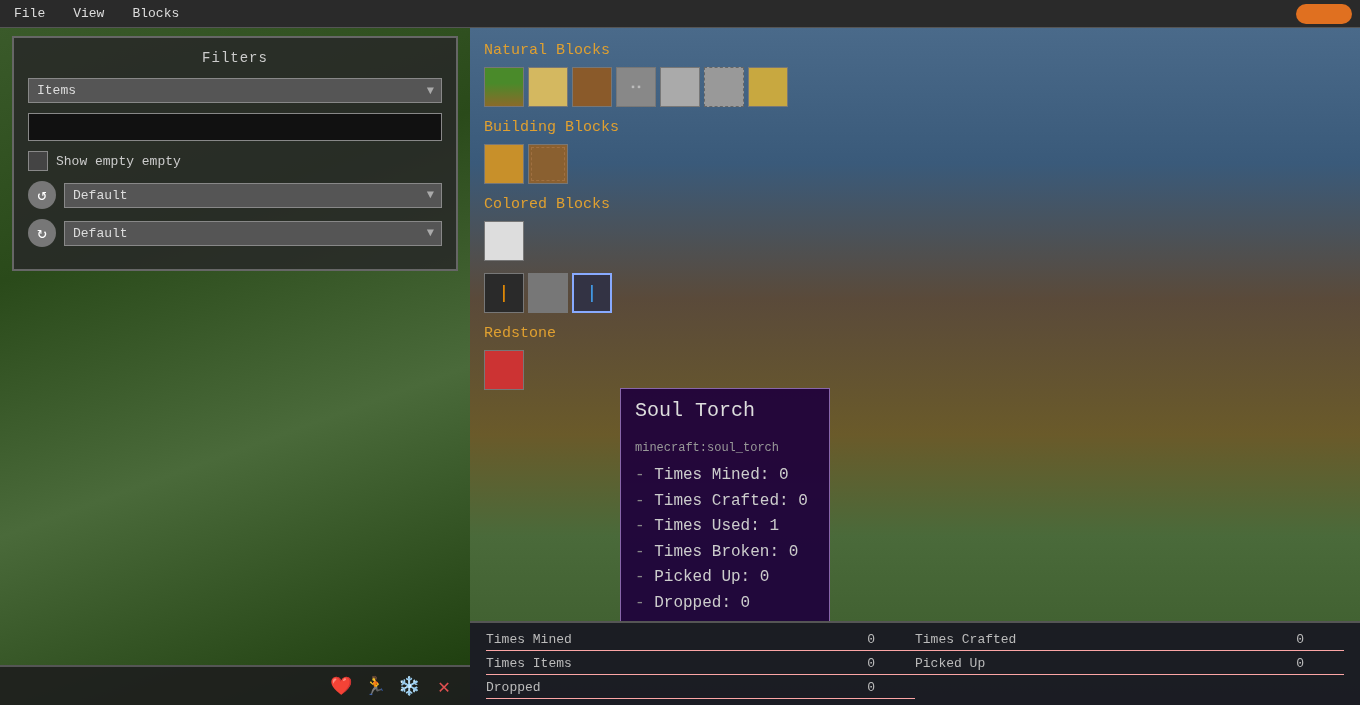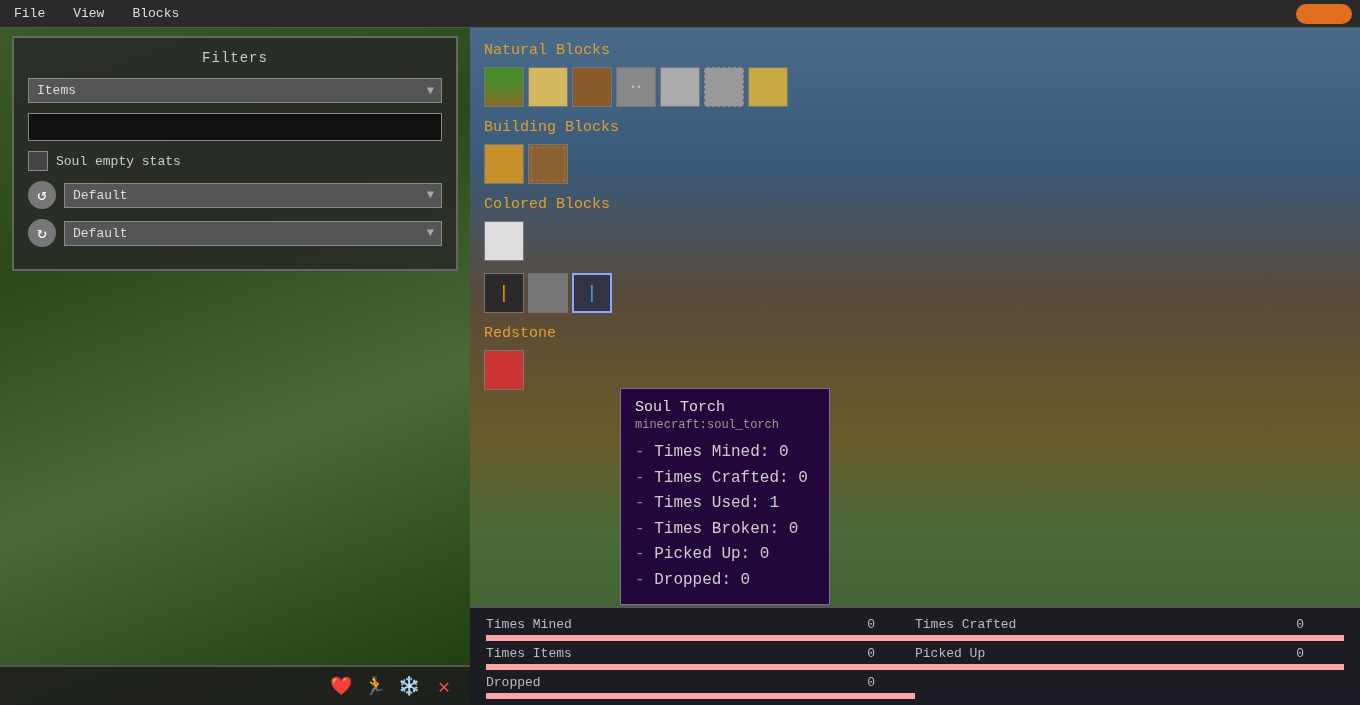--- a/index.html
+++ b/index.html
@@ -237,23 +237,23 @@
       z-index: 10;
       background: rgba(30,0,60,0.92);
       border: 1px solid #8866aa;
       padding: 10px 14px;
       min-width: 210px;
       top: 360px;
       left: 150px;
     }
     .tooltip-title {
       color: #ddd;
-      font-size: 15px;
-      font-family: 'Courier New', monospace;
-      margin-bottom: 2px;
+      font-size: 20px;
+      font-family: 'Courier New', monospace;
+      margin-bottom: 19px;
     }
     .tooltip-id {
       color: #999;
       font-size: 12px;
       font-family: 'Courier New', monospace;
       margin-bottom: 8px;
     }
     .tooltip-line {
       color: #ccc;
       font-size: 16px;
@@ -270,21 +270,21 @@
       border-top: 2px solid #555;
       padding: 6px 16px;
       display: grid;
       grid-template-columns: 1fr 1fr;
       gap: 2px 0;
     }
     .stat-row {
       display: flex;
       justify-content: space-between;
       padding: 3px 0;
-      border-bottom: 6px solid #fca5a5;
+      border-bottom: 1px solid #fca5a5;
     }
     .stat-label {
       color: #bbb;
       font-size: 13px;
       font-family: 'Courier New', monospace;
     }
     .stat-value {
       color: #bbb;
       font-size: 13px;
       font-family: 'Courier New', monospace;
@@ -337,21 +337,21 @@
           <span class="select-arrow">▼</span>
         </div>
       </div>
 
       <div class="filter-row">
         <input class="filter-input" type="text" style="">
       </div>
 
       <div class="filter-row checkbox-row">
         <div class="checkbox-box"></div>
-        <span class="checkbox-label">Soul empty stats</span>
+        <span class="checkbox-label">Show empty empty</span>
       </div>
 
       <div class="filter-row">
         <div class="icon-circle" style="background:#777;">
           <span style="color:#fff;font-size:16px;">↺</span>
         </div>
         <div class="select-wrapper">
           <select class="filter-select">
             <option>Default</option>
             <option>Name A-Z</option>

